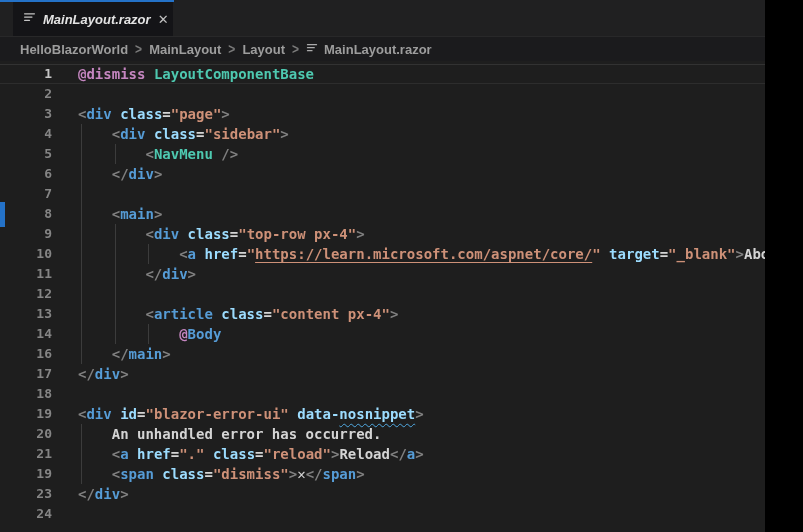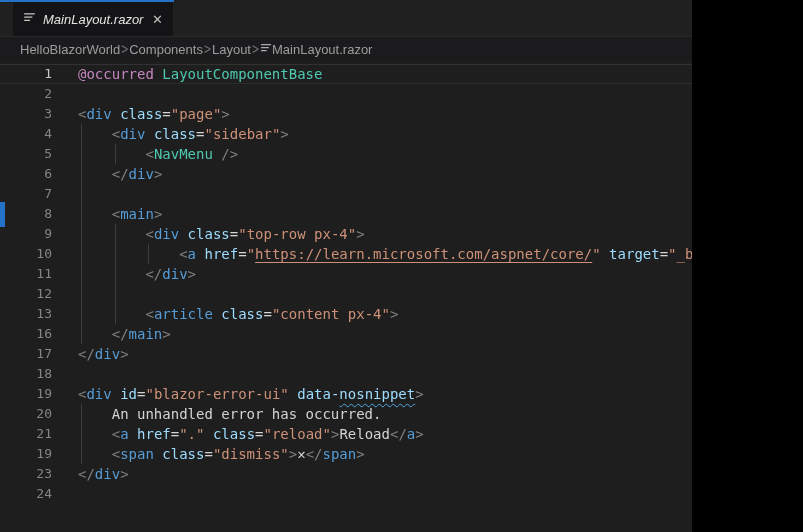--- a/index.html
+++ b/index.html
@@ -1,19 +1,20 @@
 <!DOCTYPE html>
 <html style="--accent: #2472c8; --editor-bg: #1e1e1e; --tabbar-bg: #202021; --tab-bg: #141417; --bc-bg: #1b1b1d; --sq: #4fa8e0; --ln: #858585; --ln-a: #c6c6c6; --guide: #3c3c3c;"><head>
 <meta charset="utf-8">
 <style>
   html,body{margin:0;padding:0;background:#000;}
   #root{
-    position:relative;width:692px;height:532px;overflow:hidden;
+    position:relative;width:765px;height:532px;overflow:hidden;
     background:var(--editor-bg,#1e1e1e);
     font-family:"Liberation Sans",sans-serif;
+    font-weight:bold;
   }
   
   .tabbar{
     position:relative;height:36px;background:var(--tabbar-bg,#202021);
     display:flex;align-items:stretch;
     border-bottom:1px solid rgba(255,255,255,0.04);
   }
   .tab-top-border{
     position:absolute;top:0;left:0;width:174px;height:2px;
     background:var(--accent,#2472c8);
@@ -29,21 +30,21 @@
     flex:1;
   }
   .tab-close{
     color:#c0c0c0;font-size:13px;line-height:13px;cursor:pointer;
     font-family:"DejaVu Sans",sans-serif;
   }
   .file-ico{flex:0 0 auto;display:block;}
   
   .breadcrumbs{
     height:24px;background:var(--bc-bg,#1b1b1d);
-    display:flex;align-items:center;padding-left:20px;gap:1px;
+    display:flex;align-items:center;padding-left:20px;gap:7px;
     overflow:hidden;
   }
   .bc-item{color:#9d9d9d;font-size:13px;cursor:pointer;white-space:nowrap;}
   .bc-sep{color:#7a7a7a;font-size:12px;transform:scaleY(1.25);display:inline-block;}
   .bc-ico{margin-right:-1px;opacity:.85;}
   
   .editor{position:relative;padding-top:3px;}
   .line{display:flex;height:20px;}
   .line.cur{
     box-shadow:inset 0 1px 0 rgba(255,255,255,.09), inset 0 -1px 0 rgba(255,255,255,.07);
@@ -90,38 +91,38 @@
     </g>
   </svg></span>
       <span class="tab-title">MainLayout.razor</span>
       <span class="tab-close">✕</span>
     </div>
   </div>
 
   <div class="breadcrumbs">
       <span class="bc-item">HelloBlazorWorld</span>
       <span class="bc-sep">&gt;</span>
-      <span class="bc-item">Components</span>
+      <span class="bc-item">MainLayout</span>
       <span class="bc-sep">&gt;</span>
       <span class="bc-item">Layout</span>
       <span class="bc-sep">&gt;</span>
       <span class="bc-ico"><svg width="12" height="12" viewBox="0 0 16 16" fill="none" xmlns="http://www.w3.org/2000/svg">
     <g stroke="#c5c5c5" stroke-width="1.7" stroke-linecap="round">
       <line x1="2" y1="3.5" x2="14" y2="3.5"></line>
       <line x1="2" y1="7.5" x2="11" y2="7.5"></line>
       <line x1="2" y1="11.5" x2="8" y2="11.5"></line>
     </g>
   </svg></span>
       <span class="bc-item">MainLayout.razor</span>
     </div>
 
   <div class="editor">
       <div class="line cur">
         <div class="ln">1</div>
-        <div class="lc"><span style="color: rgb(197, 134, 192);">@occurred</span><span style="color: rgb(212, 212, 212);"> </span><span style="color: rgb(78, 201, 176);">LayoutComponentBase</span></div>
+        <div class="lc"><span style="color: rgb(197, 134, 192);">@dismiss</span><span style="color: rgb(212, 212, 212);"> </span><span style="color: rgb(78, 201, 176);">LayoutComponentBase</span></div>
       </div>
       <div class="line">
         <div class="ln">2</div>
         <div class="lc"></div>
       </div>
       <div class="line">
         <div class="ln">3</div>
         <div class="lc"><span style="color: rgb(128, 128, 128);">&lt;</span><span style="color: rgb(86, 156, 214);">div</span><span style="color: rgb(212, 212, 212);"> </span><span style="color: rgb(156, 220, 254);">class</span><span style="color: rgb(212, 212, 212);">=</span><span style="color: rgb(206, 145, 120);">"page"</span><span style="color: rgb(128, 128, 128);">&gt;</span></div>
       </div>
       <div class="line">
@@ -158,20 +159,24 @@
       </div>
       <div class="line">
         <div class="ln">12</div>
         <div class="lc"><span class="guide" style="left: calc(0ch + 3px);"></span><span class="guide" style="left: calc(4ch + 3px);"></span></div>
       </div>
       <div class="line">
         <div class="ln">13</div>
         <div class="lc"><span class="guide" style="left: calc(0ch + 3px);"></span><span class="guide" style="left: calc(4ch + 3px);"></span><span style="color: rgb(212, 212, 212);">        </span><span style="color: rgb(128, 128, 128);">&lt;</span><span style="color: rgb(86, 156, 214);">article</span><span style="color: rgb(212, 212, 212);"> </span><span style="color: rgb(156, 220, 254);">class</span><span style="color: rgb(212, 212, 212);">=</span><span style="color: rgb(206, 145, 120);">"content px-4"</span><span style="color: rgb(128, 128, 128);">&gt;</span></div>
       </div>
       <div class="line">
+        <div class="ln">14</div>
+        <div class="lc"><span class="guide" style="left: calc(0ch + 3px);"></span><span class="guide" style="left: calc(4ch + 3px);"></span><span class="guide" style="left: calc(8ch + 3px);"></span><span style="color: rgb(212, 212, 212);">            </span><span style="color: rgb(197, 134, 192);">@</span><span style="color: rgb(86, 156, 214);">Body</span></div>
+      </div>
+      <div class="line">
         <div class="ln">16</div>
         <div class="lc"><span class="guide" style="left: calc(0ch + 3px);"></span><span style="color: rgb(212, 212, 212);">    </span><span style="color: rgb(128, 128, 128);">&lt;/</span><span style="color: rgb(86, 156, 214);">main</span><span style="color: rgb(128, 128, 128);">&gt;</span></div>
       </div>
       <div class="line">
         <div class="ln">17</div>
         <div class="lc"><span style="color: rgb(128, 128, 128);">&lt;/</span><span style="color: rgb(86, 156, 214);">div</span><span style="color: rgb(128, 128, 128);">&gt;</span></div>
       </div>
       <div class="line">
         <div class="ln">18</div>
         <div class="lc"></div>

